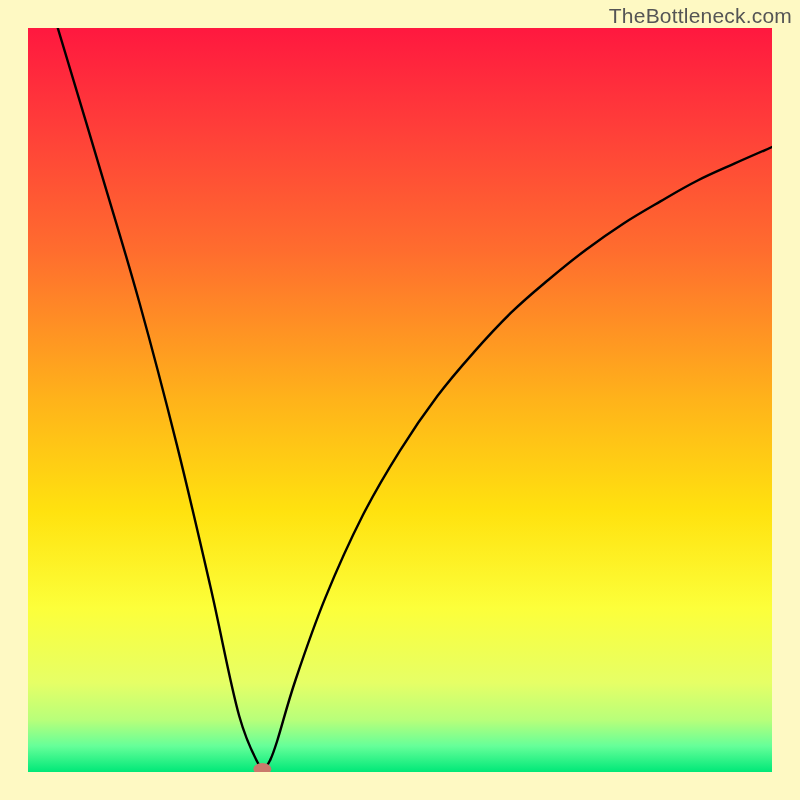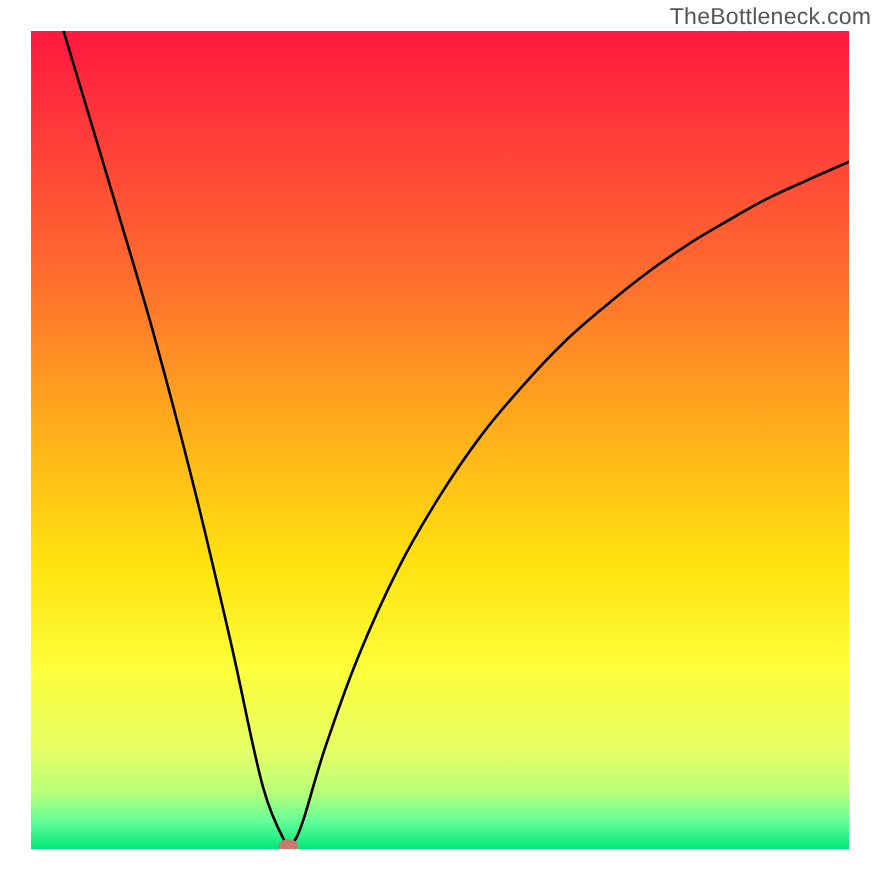--- a/index.html
+++ b/index.html
@@ -8,21 +8,21 @@
     width: 800px;
     height: 800px;
     background: #000;
     font-family: Arial, Helvetica, sans-serif;
     overflow: hidden;
   }
   .frame {
     position: absolute;
     left: 0; top: 0;
     width: 800px; height: 800px;
-    background: #ffffff;
+    background: #fef9c3;
   }
   .plot-area {
     position: absolute;
     left: 28px;
     top: 28px;
     width: 744px;
     height: 744px;
     overflow: hidden;
   }
   .watermark {

